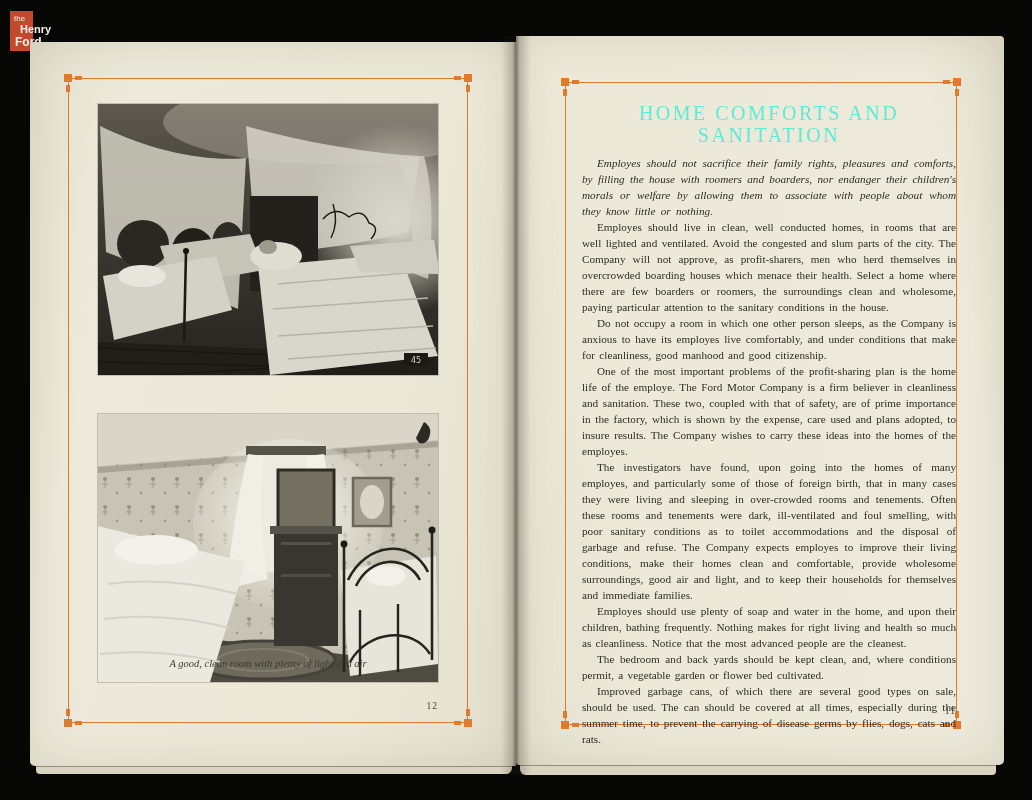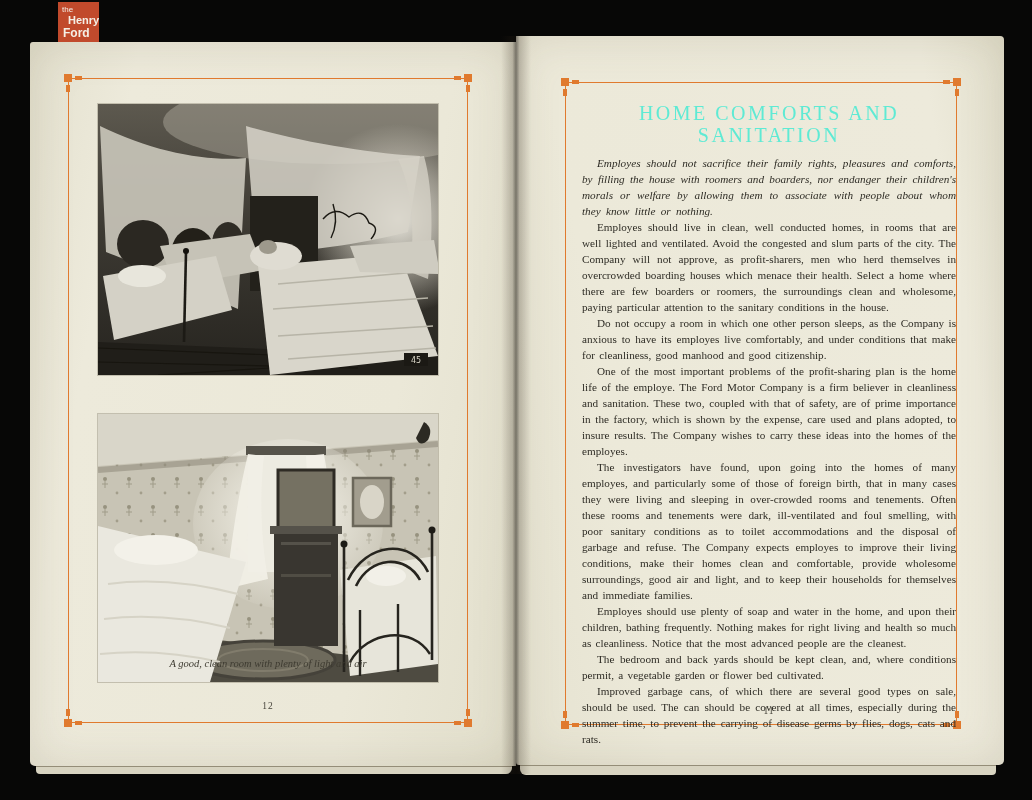--- a/index.html
+++ b/index.html
@@ -5,23 +5,23 @@
   :root{
     --background:#070706; --page:#eae7d7; --frame-orange:#e07a2e;
     --logo-red:#c14a2c; --ink:#2e2c25; --caption-ink:#3e3b31;
   }
   *{margin:0;padding:0;box-sizing:border-box;}
   html,body{background:var(--background);}
   .stage{position:relative;width:1032px;height:800px;background:var(--background);
          overflow:hidden;font-family:"Liberation Serif",serif;}
 
   
-  .logo{position:absolute;left:10px;top:2px;width:41px;height:40px;
+  .logo{position:absolute;left:10px;top:11px;width:23px;height:40px;
         background:var(--logo-red);color:#f5efe6;
-        font-family:"Liberation Sans",sans-serif;line-height:1;margin-left:48px;}
+        font-family:"Liberation Sans",sans-serif;line-height:1;}
   .logo .the{position:absolute;left:4px;top:4px;font-size:8px;font-weight:400;}
   .logo .henry{position:absolute;left:10px;top:13px;font-size:11px;font-weight:700;}
   .logo .ford{position:absolute;left:5px;top:25px;font-size:12px;font-weight:700;}
 
   
   .page{position:absolute;background:
         linear-gradient(100deg,#e4e1cf 0%,#edeadb 18%,#ebe8d8 70%,#e2dfcc 100%);
         box-shadow:inset 0 0 45px rgba(110,100,70,.17);}
   .page.left{left:30px;top:42px;width:486px;height:724px;border-radius:3px 0 0 5px;}
   .page.right{left:516px;top:36px;width:488px;height:729px;border-radius:0 4px 5px 3px;
@@ -51,21 +51,21 @@
   .corner.br::after{right:2px;bottom:11px;width:4px;height:7px;}
 
   
   .photo{position:absolute;box-shadow:0 0 0 1px rgba(70,62,45,.25);}
   .photo.p1{left:98px;top:104px;width:340px;height:271px;}
   .photo.p2{left:98px;top:414px;width:340px;height:268px;}
   .caption{position:absolute;left:90px;width:356px;text-align:center;
         font-style:italic;font-size:10.5px;line-height:11.8px;color:var(--caption-ink);}
   .caption.c1{top:381px;}
   .caption.c2{top:658px;}
-  .pagenum{position:absolute;text-align:center;font-size:9.5px;color:#45433a;
+  .pagenum{position:absolute;text-align:right;font-size:9.5px;color:#45433a;
         letter-spacing:1px;}
   .pagenum.n12{left:98px;top:701px;width:340px;}
   .pagenum.n13{left:582px;top:706px;width:374px;}
 
   
   .text-col{position:absolute;left:582px;top:102px;width:374px;color:var(--ink);}
   .title{text-align:center;font-size:20px;line-height:22px;letter-spacing:2.5px;
         font-weight:400;color:#5eead4;margin-bottom:9px;}
   .text-col p{font-size:11.2px;line-height:16px;text-align:justify;
         text-indent:15px;word-spacing:1.5px;}

